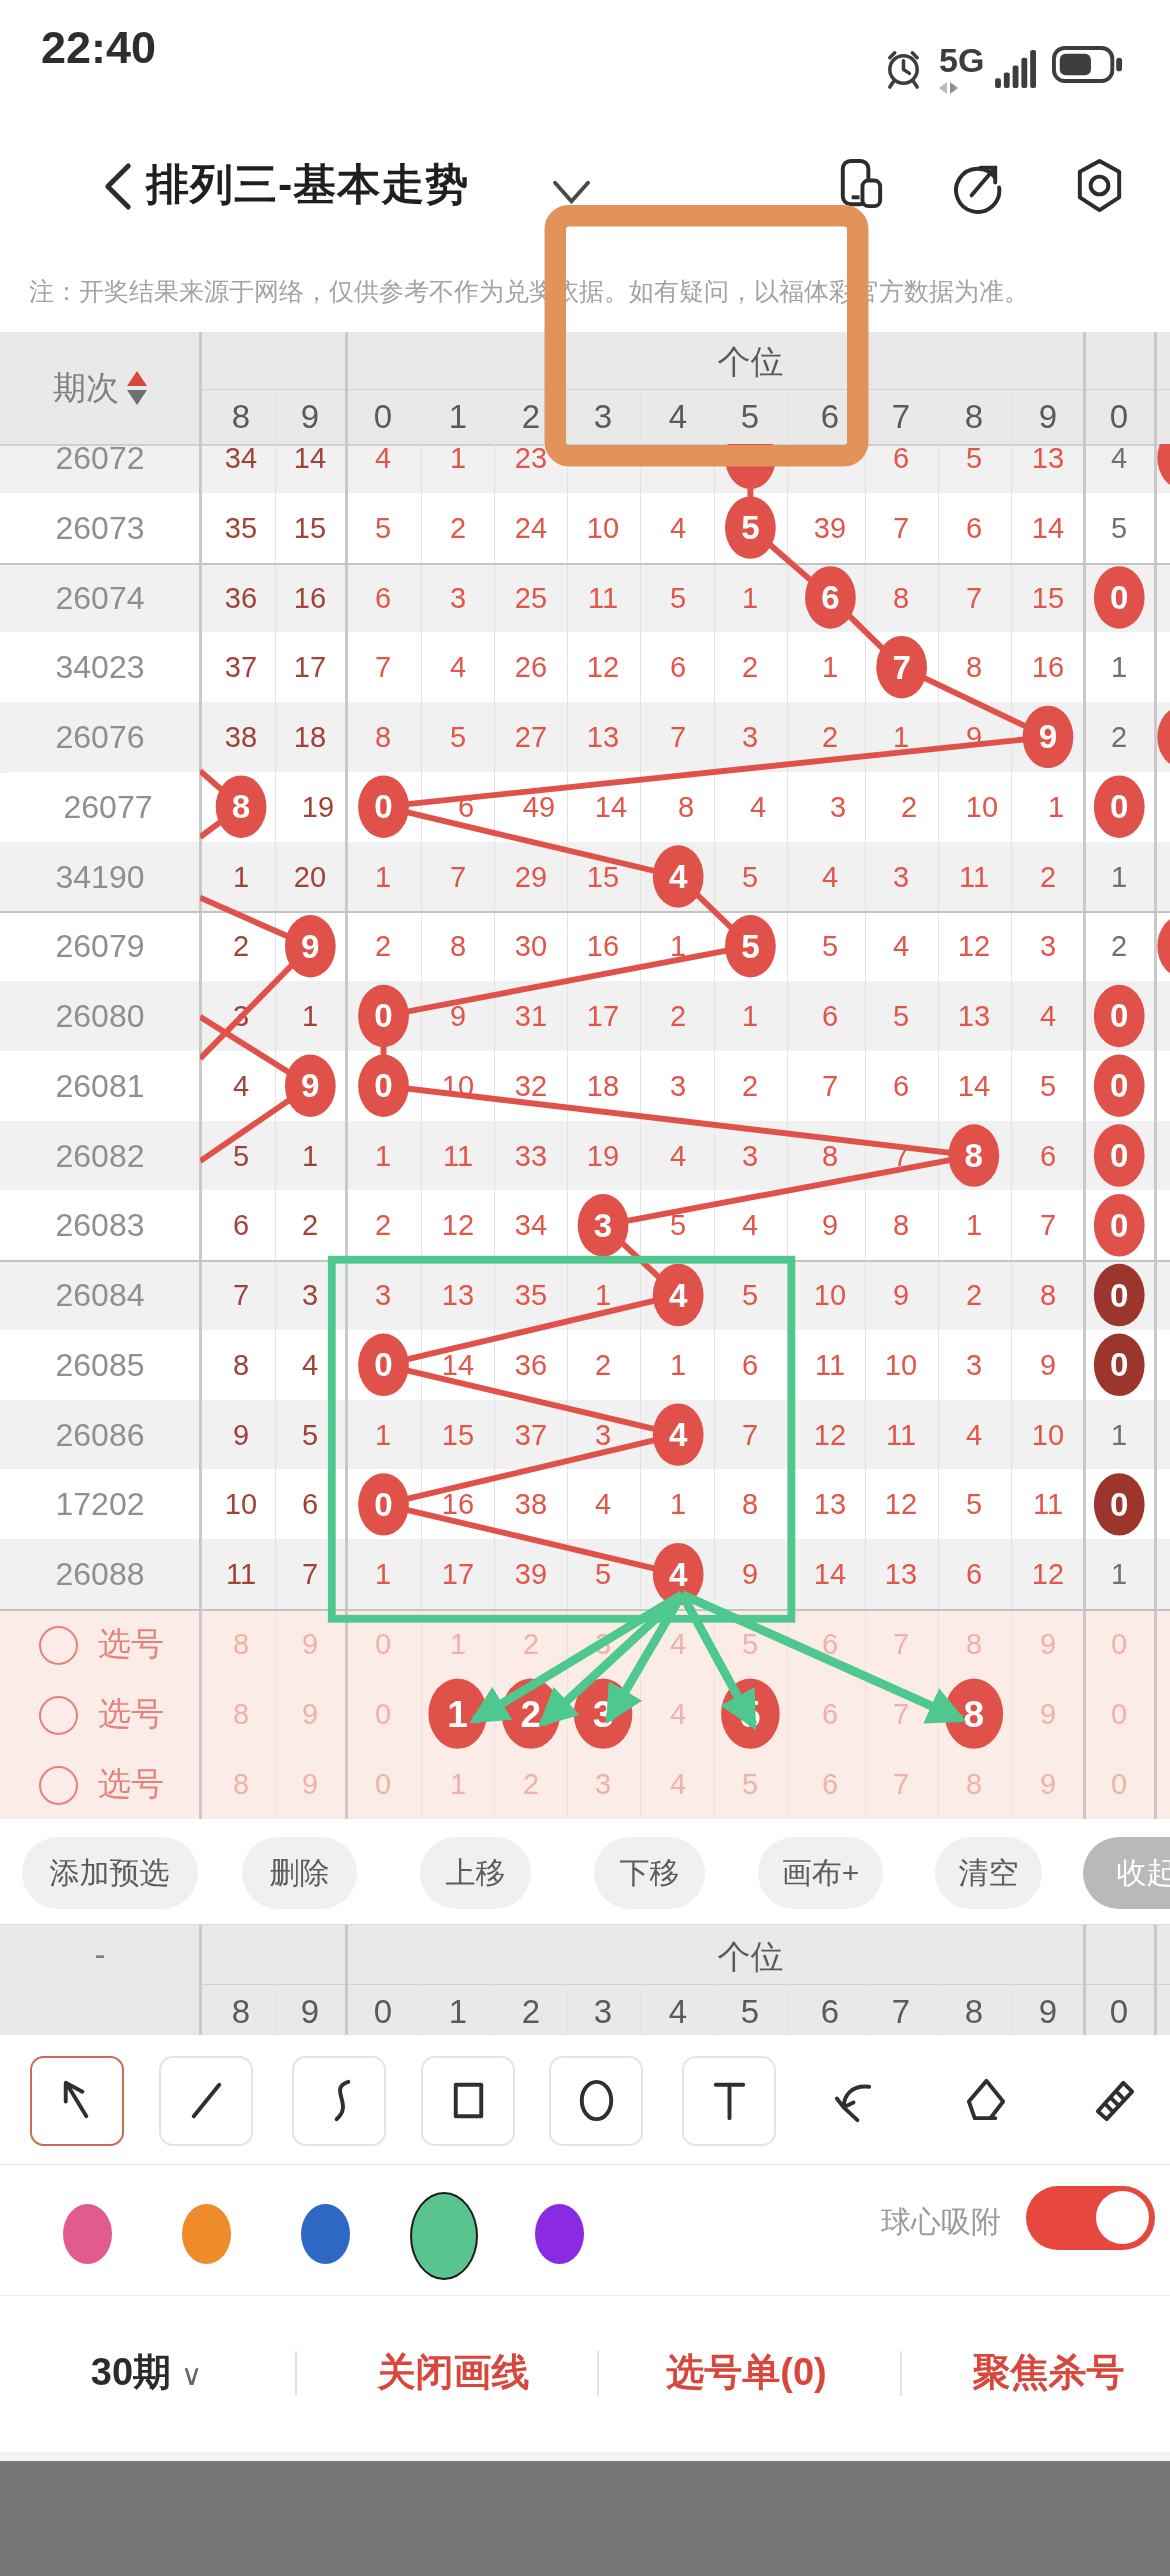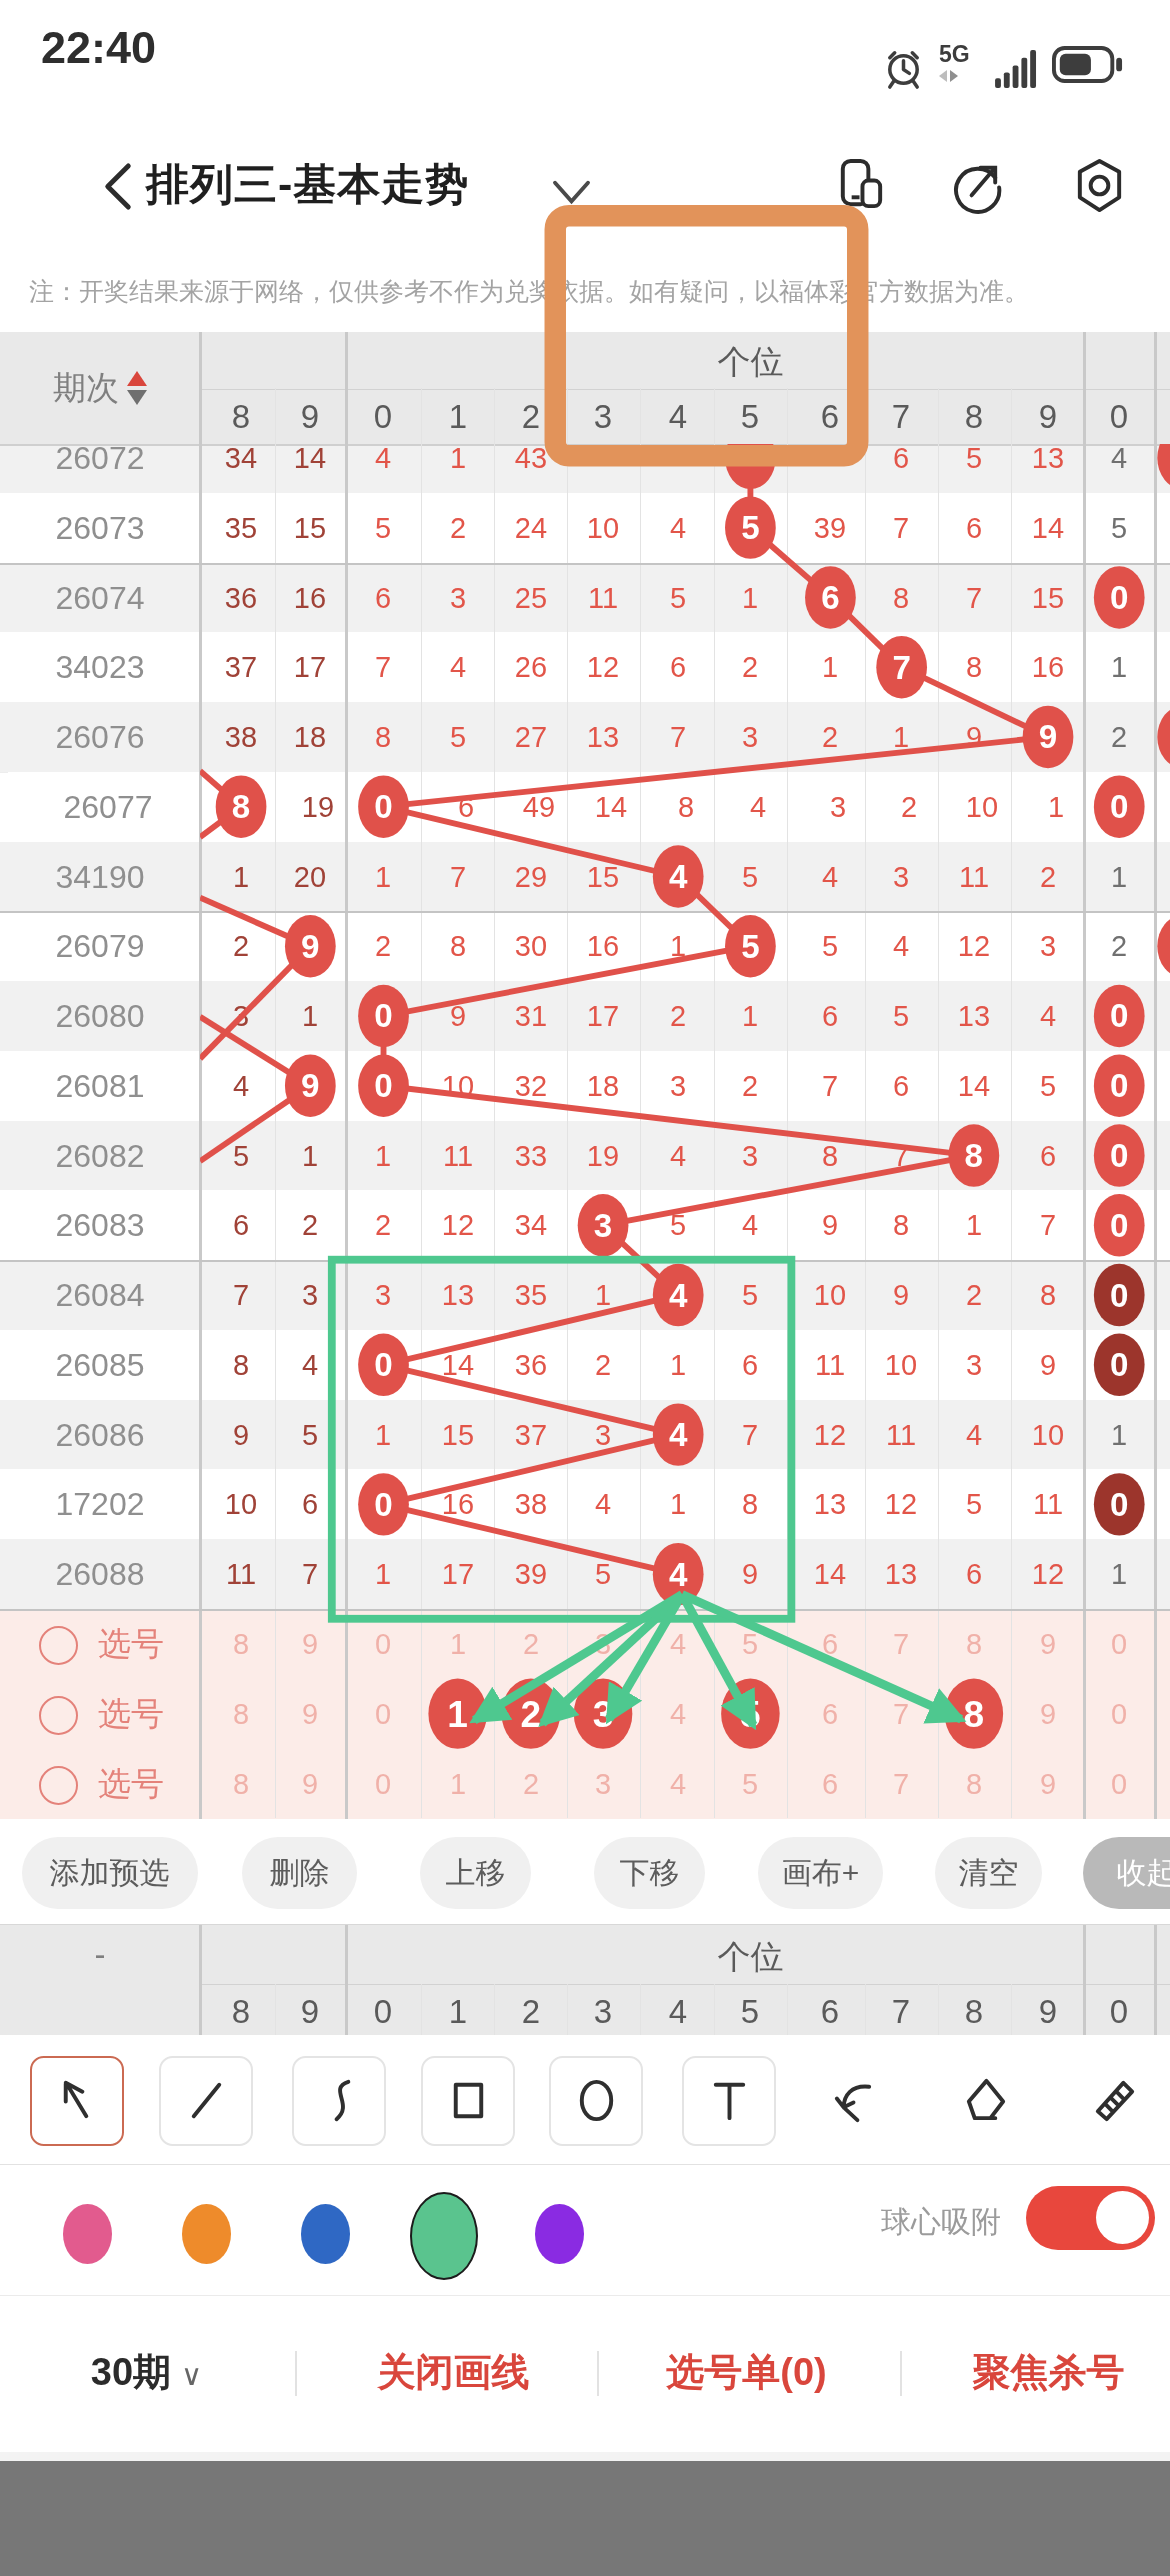--- a/index.html
+++ b/index.html
@@ -77,21 +77,21 @@
 
   <div class="abs time">22:40</div>
   <div class="abs icon-abs" style="left:881px;top:45px;">
     <svg width="45" height="47" viewBox="0 0 46 48" fill="none" stroke="#3d3d3d" stroke-width="3.6" stroke-linecap="round">
       <circle cx="23" cy="25" r="14"></circle>
         <path d="M23 25 L23 16 M23 25 L29 29"></path>
       <path d="M9 13 L14 8 M37 13 L32 8 M13 37 L9 43 M33 37 L37 43"></path>
     </svg>
   </div>
   <div class="abs" style="left:939px;top:41px;width:51px;">
-    <div style="font-size:23px;font-weight:700;color:#3d3d3d;">5G</div>
+    <div style="font-size:34px;font-weight:700;color:#3d3d3d;">5G</div>
     <div style="margin-top:2px;display:flex;gap:2.9px;">
       <span style="width:0;height:0;border-top:6.8px solid transparent;border-bottom:6.8px solid transparent;border-right:8.8px solid #bdbdbd;"></span>
       <span style="width:0;height:0;border-top:6.8px solid transparent;border-bottom:6.8px solid transparent;border-left:8.8px solid #8f8f8f;"></span>
     </div>
   </div>
   <div class="abs icon-abs" style="left:995px;top:49px;">
     <svg width="45" height="39" viewBox="0 0 46 40">
       <g fill="#3d3d3d">
         <rect x="0" y="30" width="6" height="10" rx="2"></rect>
         <rect x="9" y="24" width="6" height="16" rx="2"></rect>
@@ -170,21 +170,21 @@
       </div>
   </div>
 
   <div id="table-body">
       <div class="t-row stripe-a" style="top:423px;">
         <span class="pcell">26072</span>
         <span class="vcell c-maroon" style="left:205px;">34</span>
         <span class="vcell c-maroon" style="left:274px;">14</span>
         <span class="vcell c-red" style="left:347px;">4</span>
         <span class="vcell c-red" style="left:422px;">1</span>
-        <span class="vcell c-red" style="left:495px;">43</span>
+        <span class="vcell c-red" style="left:495px;">23</span>
         <span class="vcell c-red" style="left:865px;">6</span>
         <span class="vcell c-red" style="left:938px;">5</span>
         <span class="vcell c-red" style="left:1012px;">13</span>
         <span class="vcell c-gray" style="left:1083px;">4</span>
       </div>
       <div class="t-row stripe-b" style="top:493px;">
         <span class="pcell">26073</span>
         <span class="vcell c-maroon" style="left:205px;">35</span>
         <span class="vcell c-maroon" style="left:274px;">15</span>
         <span class="vcell c-red" style="left:347px;">5</span>

